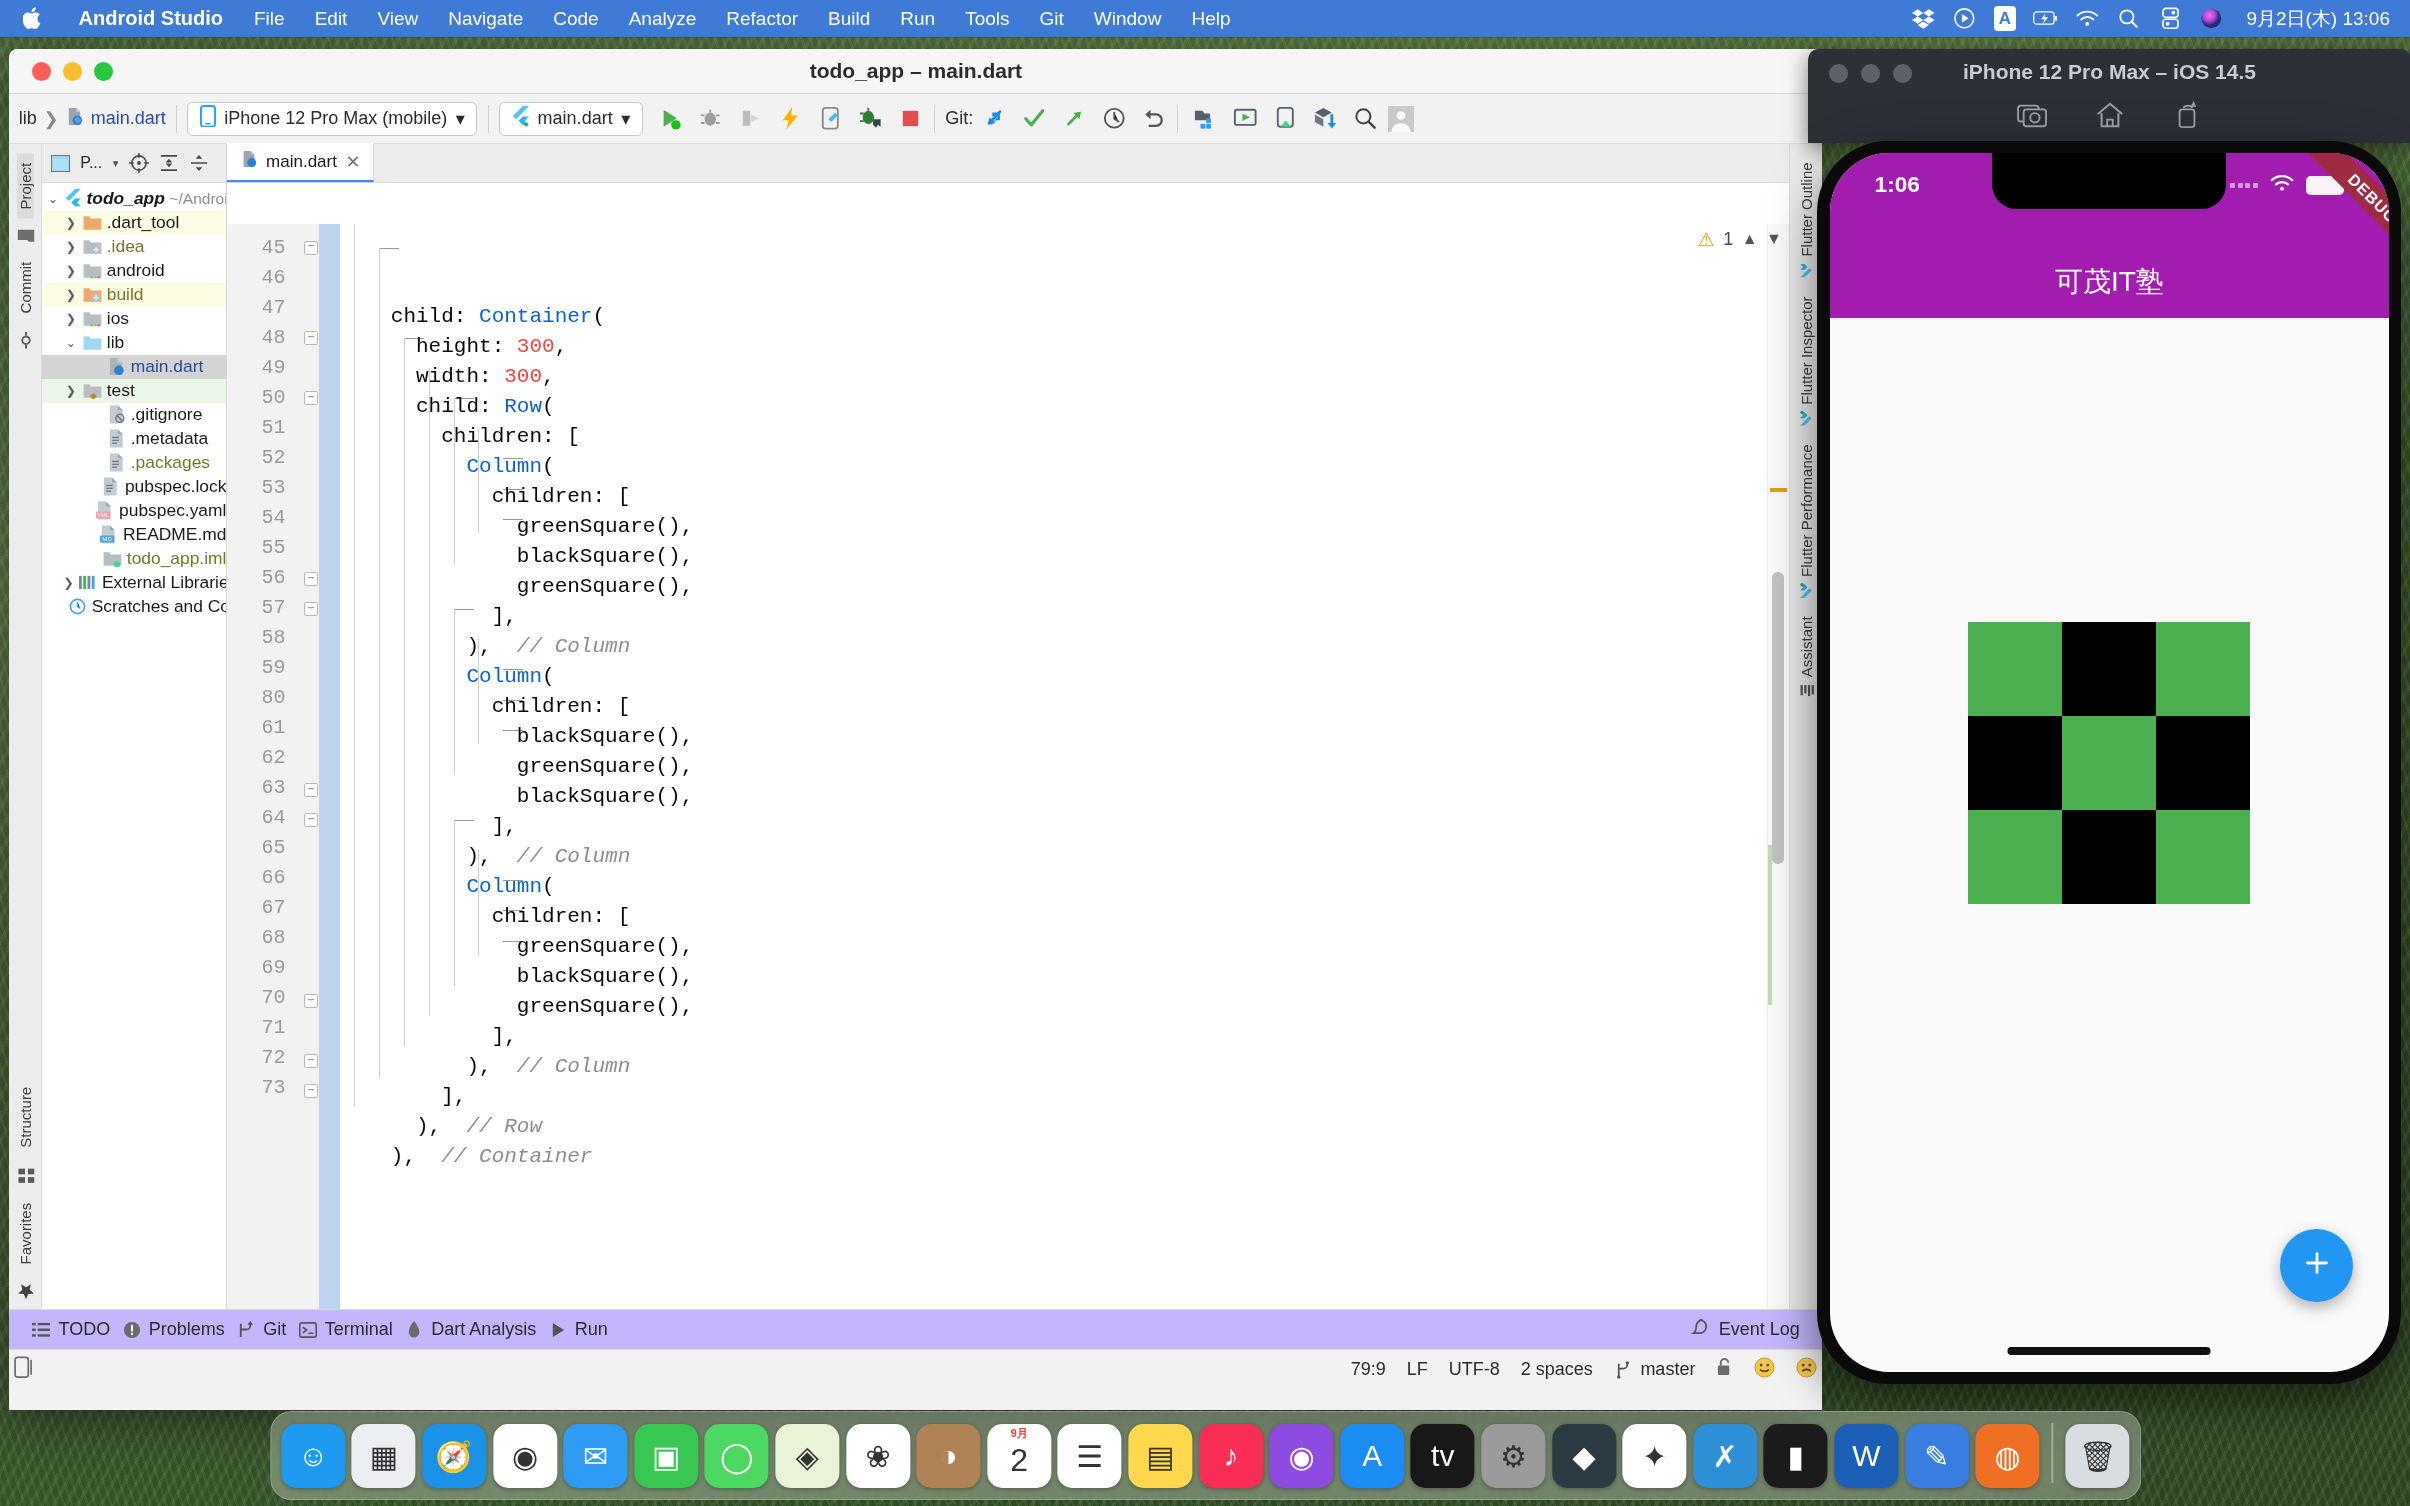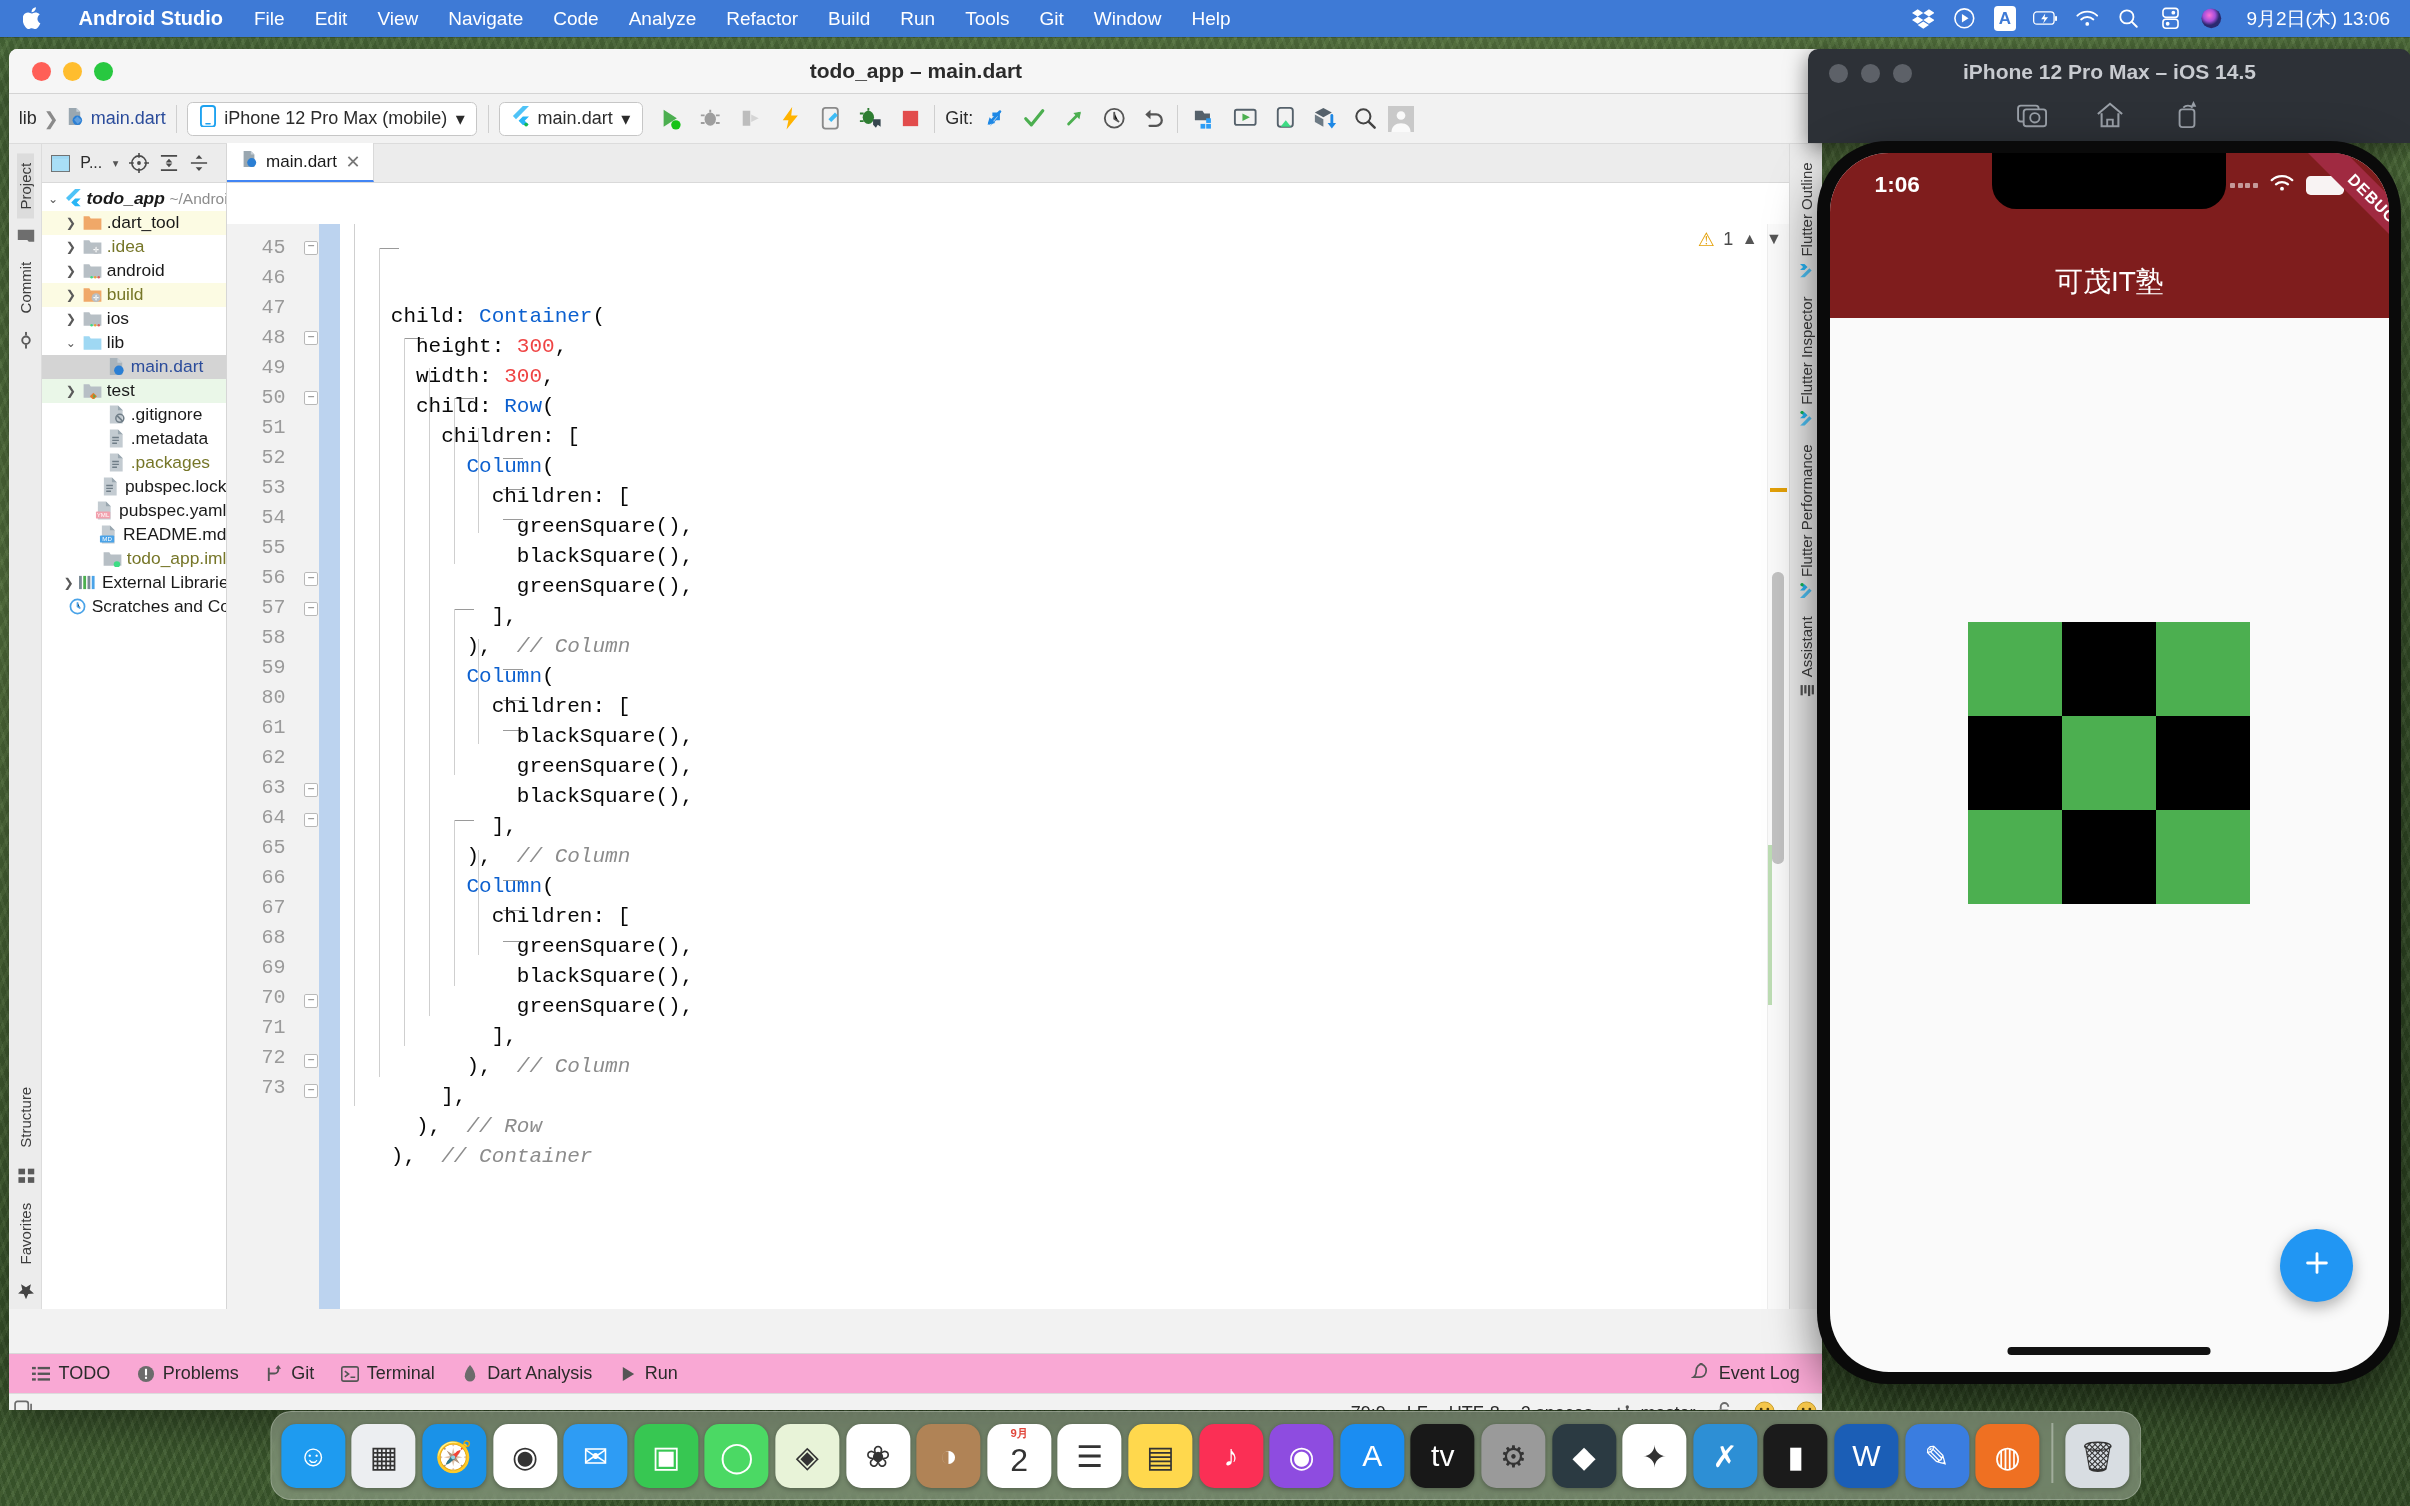--- a/index.html
+++ b/index.html
@@ -149,22 +149,22 @@
   }
   .warn-tri{ color:#e3a008; font-size:19px; }
   .chev{ color:#555; font-size:16px; }
 
   .scrollbar-col{ width:22.6px; background:#fafafa; position:relative; border-left:0.9px solid #ededed;}
   .sb-thumb{ position:absolute; left:4.7px; width:11.3px; background:#c3c3c3; border-radius:5.6px;}
   .sb-mark{ position:absolute; left:1.9px; width:17px; height:3.8px;}
 
   
   .bottom-bar{
-    height:40px; background:#f9a8d4; border-top:0.9px solid #d9d9d9;
-    display:flex; align-items:center; gap:26px; padding:0 22.6px; font-size:18px; color:#2b2b2b;margin-top:44px;
+    height:40px; background:#c4b5fd; border-top:0.9px solid #d9d9d9;
+    display:flex; align-items:center; gap:12px; padding:0 22.6px; font-size:18px; color:#2b2b2b;
   }
   .bb{ display:flex; align-items:center; gap:7.5px; white-space:nowrap;}
   .bb .bi{ width:19px;height:19px;display:flex;align-items:center;justify-content:center;}
   .bottom-bar .right{ margin-left:auto; display:flex; align-items:center; gap:8.5px;}
   .statusbar{
     height:40px; background:#f2f2f2; border-top:0.9px solid #dcdcdc;
     display:flex; align-items:center; padding:0 5px; font-size:18px; color:#2b2b2b;
   }
   .statusbar .sright{ margin-left:auto; display:flex; align-items:center; gap:21px;}
 
@@ -187,21 +187,21 @@
   .sim-btn{ width:34px;height:34px; color:#9aa0a8; display:flex;align-items:center;justify-content:center;}
   .phone{
     position:absolute; left:9.4px; top:92px; width:584px; height:1243px;
     background:#0a0a0a; border-radius:71px; padding:12.2px;
     box-shadow:0 17px 47px rgba(0,0,0,.55);
   }
   .screen{
     width:100%; height:100%; border-radius:59px; overflow:hidden;
     background:#fafafa; position:relative;
   }
-  .appbar{ background:#7f1d1d; height:165px; position:relative; }
+  .appbar{ background:#a21caf; height:165px; position:relative; }
   .notch{
     position:absolute; top:0; left:50%; transform:translateX(-50%);
     width:234px; height:56px; background:#000; border-radius:0 0 24.5px 24.5px;
   }
   .statusrow{
     position:absolute; top:13px; left:0; right:0; height:38px;
     display:flex; align-items:center; justify-content:space-between;
     padding:0 45px; color:#fff; font-size:22.6px; font-weight:bold;
   }
   .status-right{ display:flex; align-items:center; gap:11.3px;}

